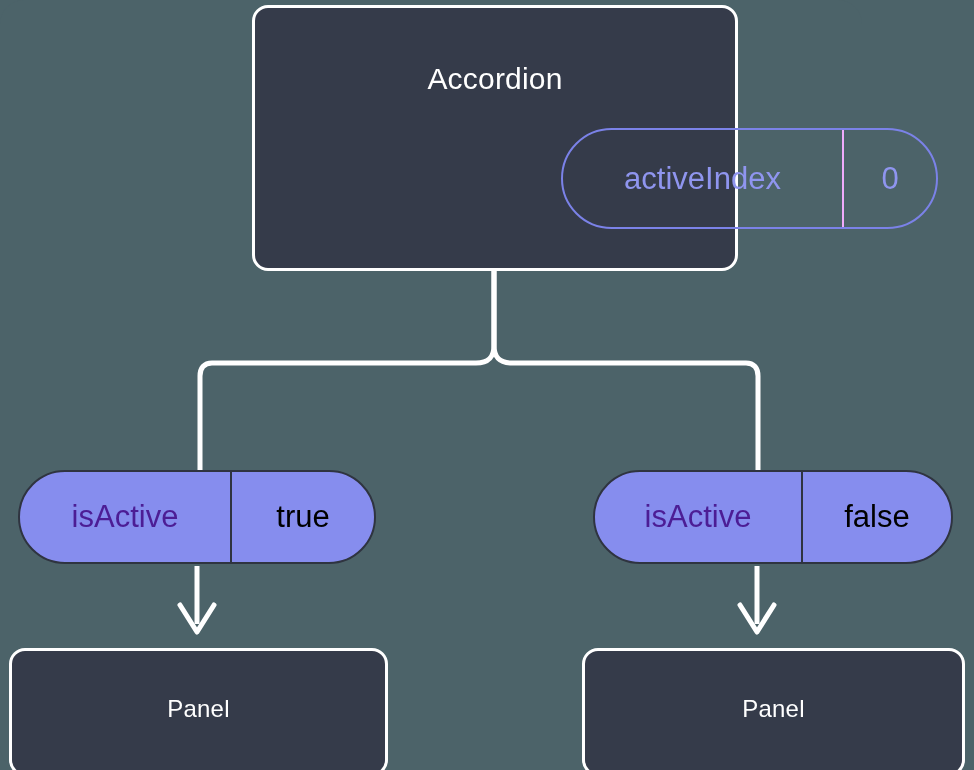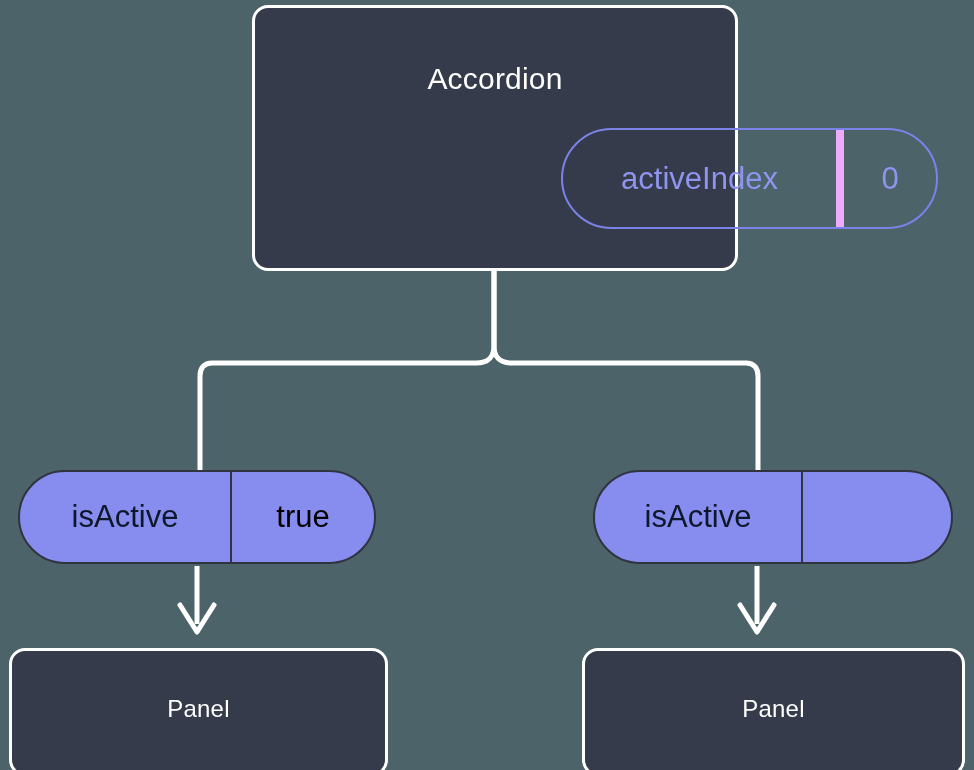--- a/index.html
+++ b/index.html
@@ -104,35 +104,35 @@
     top: 120px;
     width: 377px;
     height: 101px;
     border: 2px solid #7b82e8;
     background: transparent;
   }
   #accordion-state-pill .pill-key {
     width: 281px;
     color: #8f95ef;
     font-size: 31px;
-    border-right: 8px solid #f0abfc;
+    border-right: 2px solid #f0abfc;
   }
   #accordion-state-pill .pill-val {
     flex: 1;
     color: #8f95ef;
     font-size: 31px;
   }
 
   
   .pill-filled {
     background: #868dee;
     border: 2px solid #2f3440;
   }
   .pill-filled .pill-key {
-    color: #0f172a;
+    color: #4c1d95;
     font-size: 31px;
     border-right: 2px solid #2f3440;
   }
   .pill-filled .pill-val {
     flex: 1;
     color: #000000;
     font-size: 31px;
   }
 
   #pill-left {
@@ -186,20 +186,21 @@
     </div>
   </div>
 
   <div class="pill pill-filled" id="pill-left">
     <div class="pill-key">isActive</div>
     <div class="pill-val">true</div>
   </div>
 
   <div class="pill pill-filled" id="pill-right">
     <div class="pill-key">isActive</div>
+    <div class="pill-val">false</div>
   </div>
 
   <div class="node-box panel-node" id="panel-left-node">
     <div class="node-title">Panel</div>
   </div>
   <div class="node-box panel-node" id="panel-right-node">
     <div class="node-title">Panel</div>
   </div>
 
 </div>

